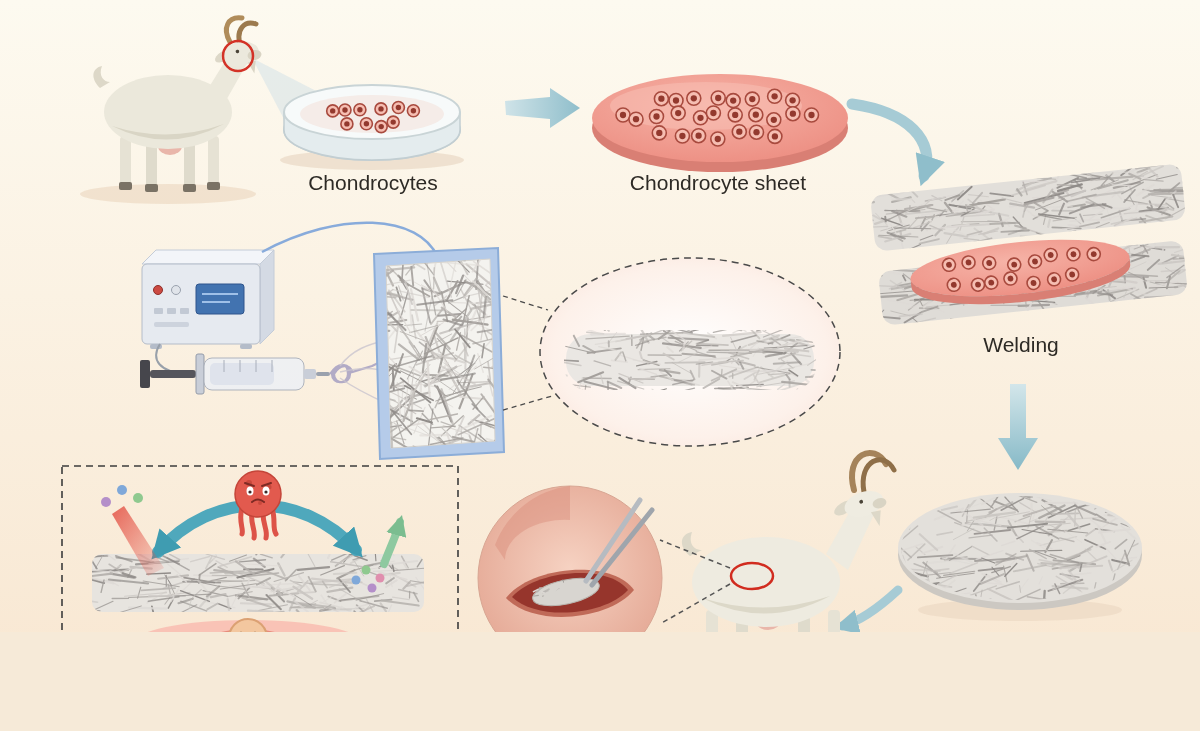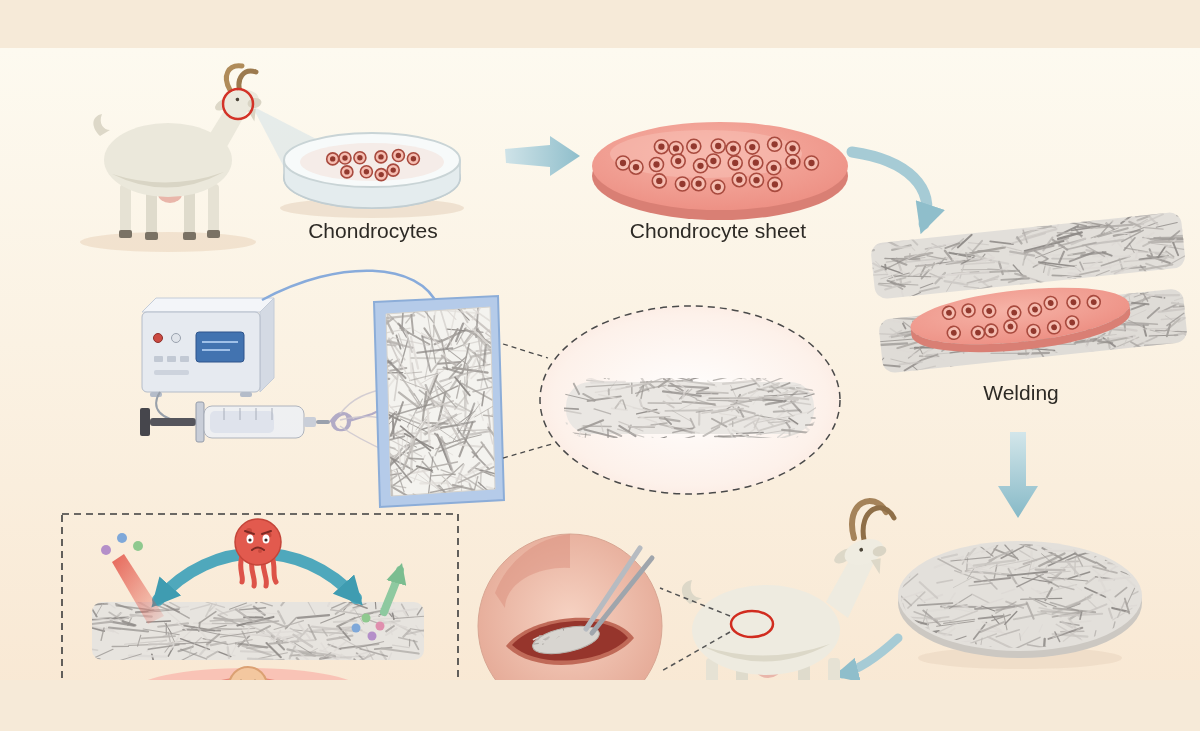--- a/index.html
+++ b/index.html
@@ -1,16 +1,16 @@
 <!DOCTYPE html>
 <html><head>
 <meta charset="utf-8">
 <style>
   html,body{margin:0;padding:0;background:#f6ead8;}
-  .stage{position:relative;width:1200px;height:632px;overflow:hidden;margin-top:48px;}
+  .stage{position:relative;width:1200px;height:632px;overflow:hidden;}
   svg{display:block;}
   .lbl{font-family:"Liberation Sans",sans-serif;font-size:21px;fill:#2d2a25;text-anchor:middle;}
 </style>
 </head>
 <body>
 
 <div class="stage">
 <svg width="1200" height="731" viewBox="0 0 1200 731">
   <defs>
     <linearGradient id="bg" x1="0" y1="0" x2="0" y2="1">

